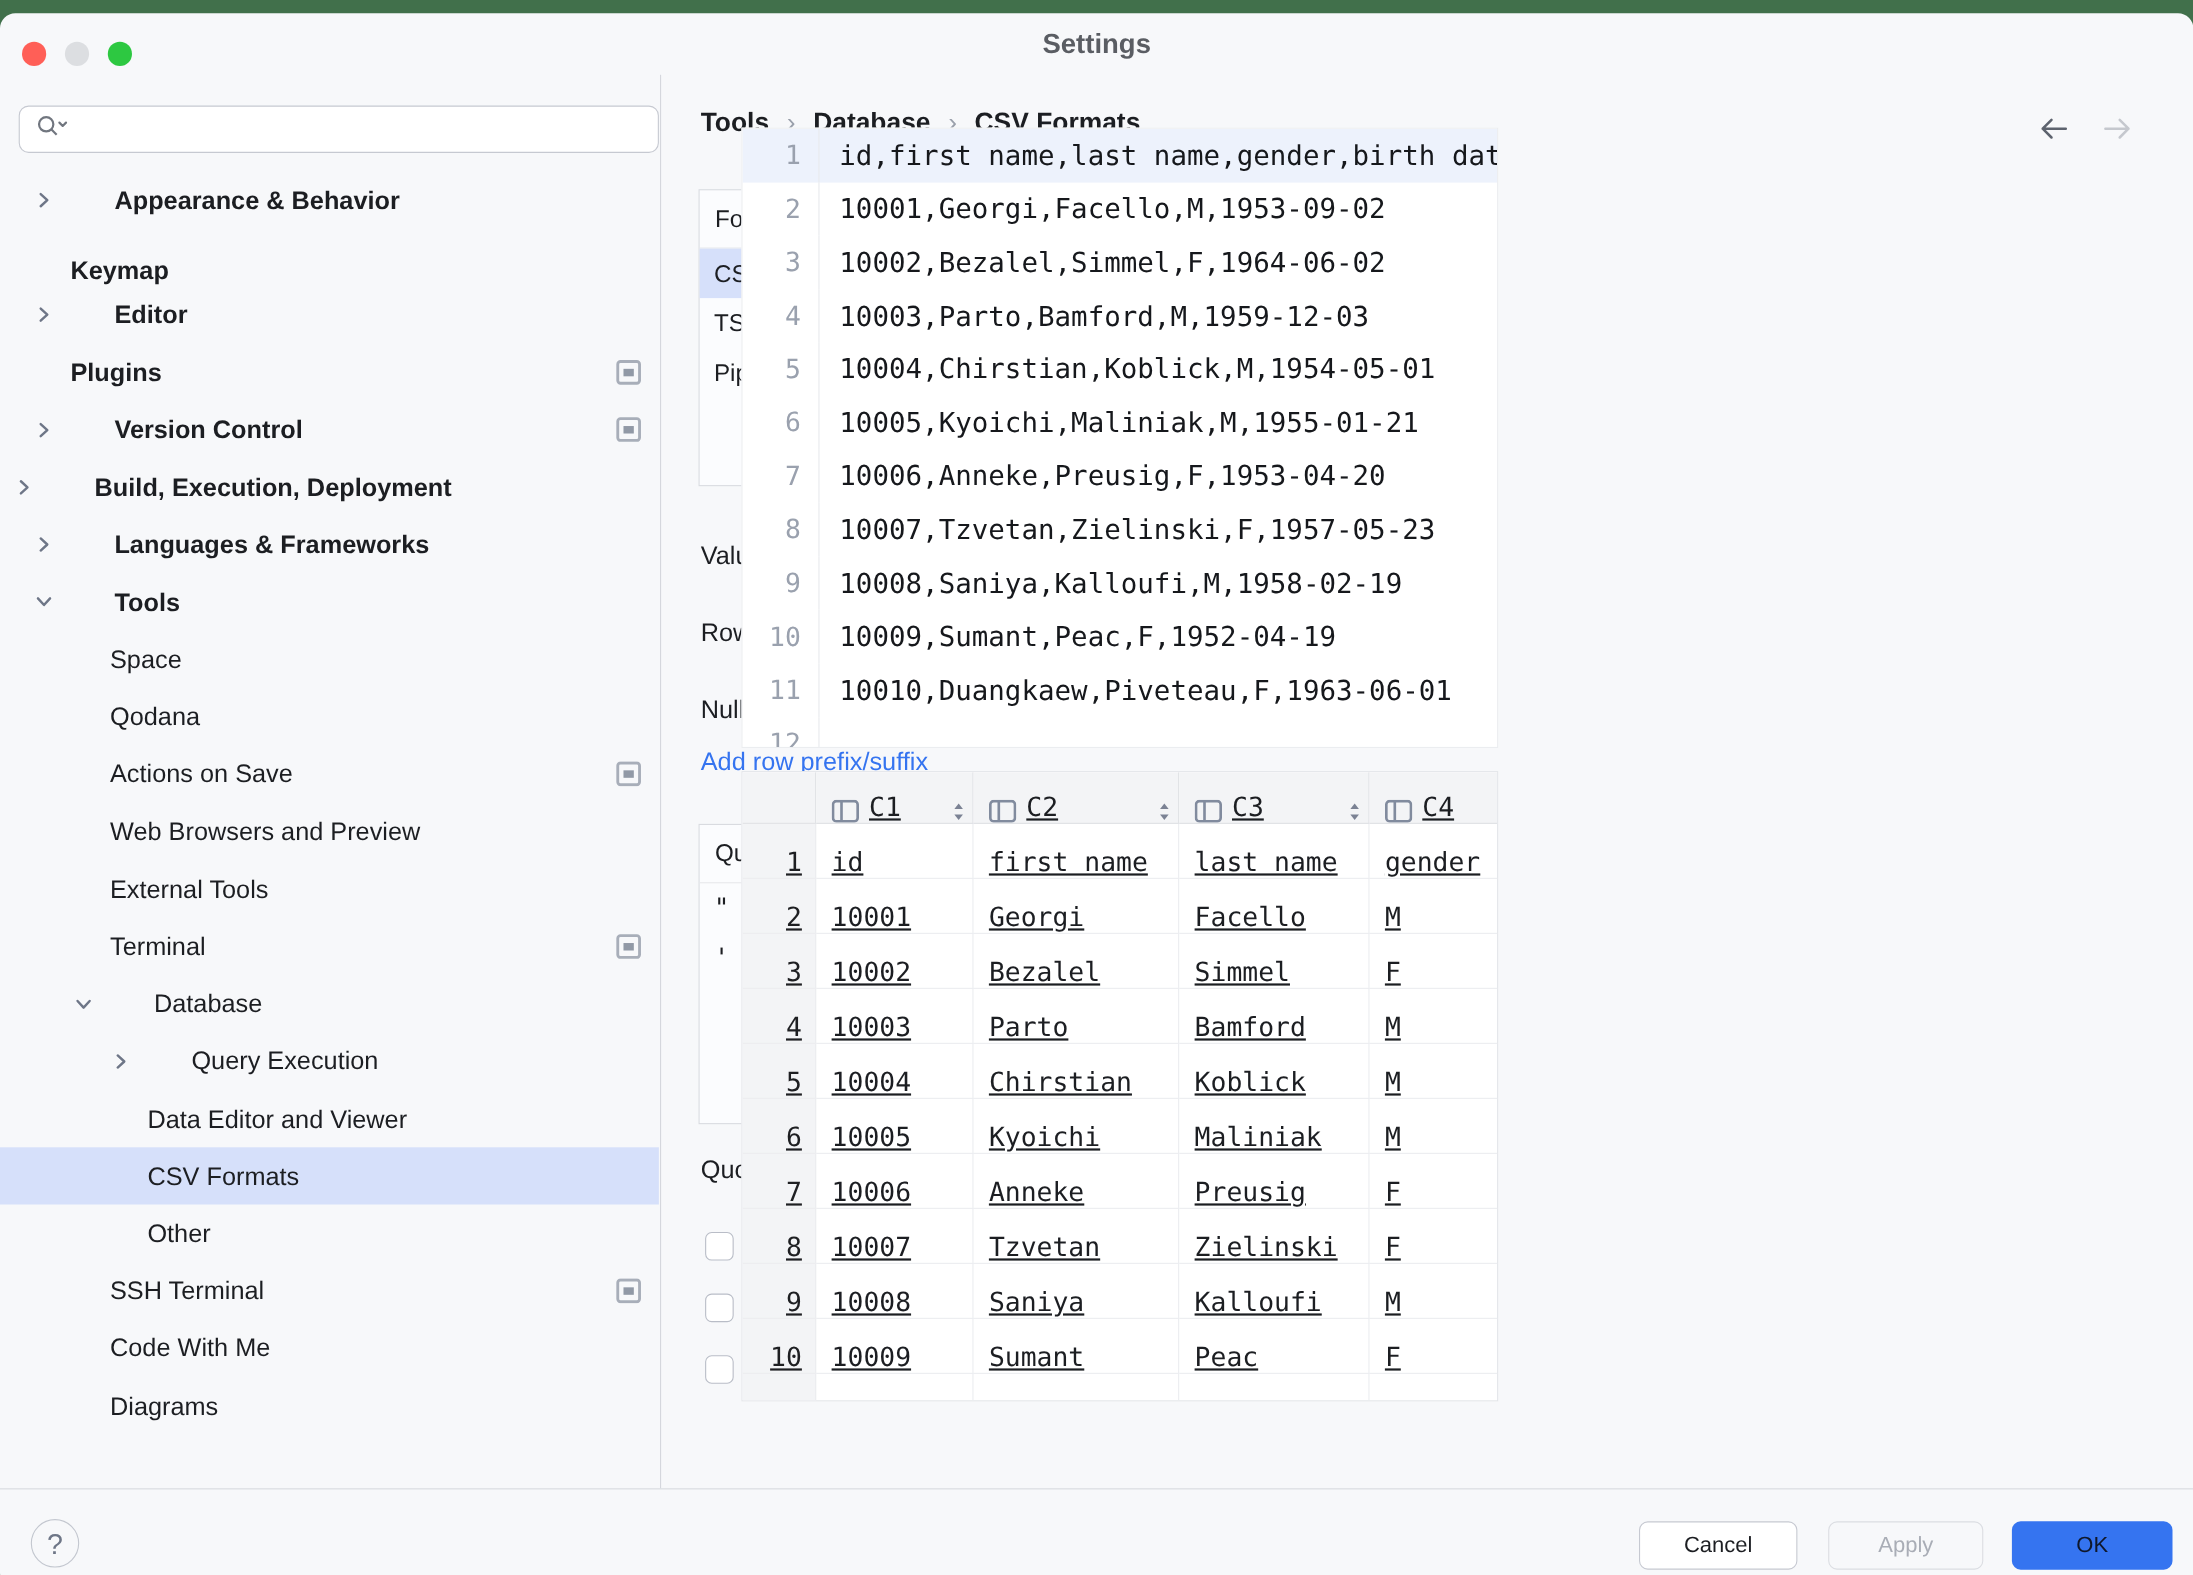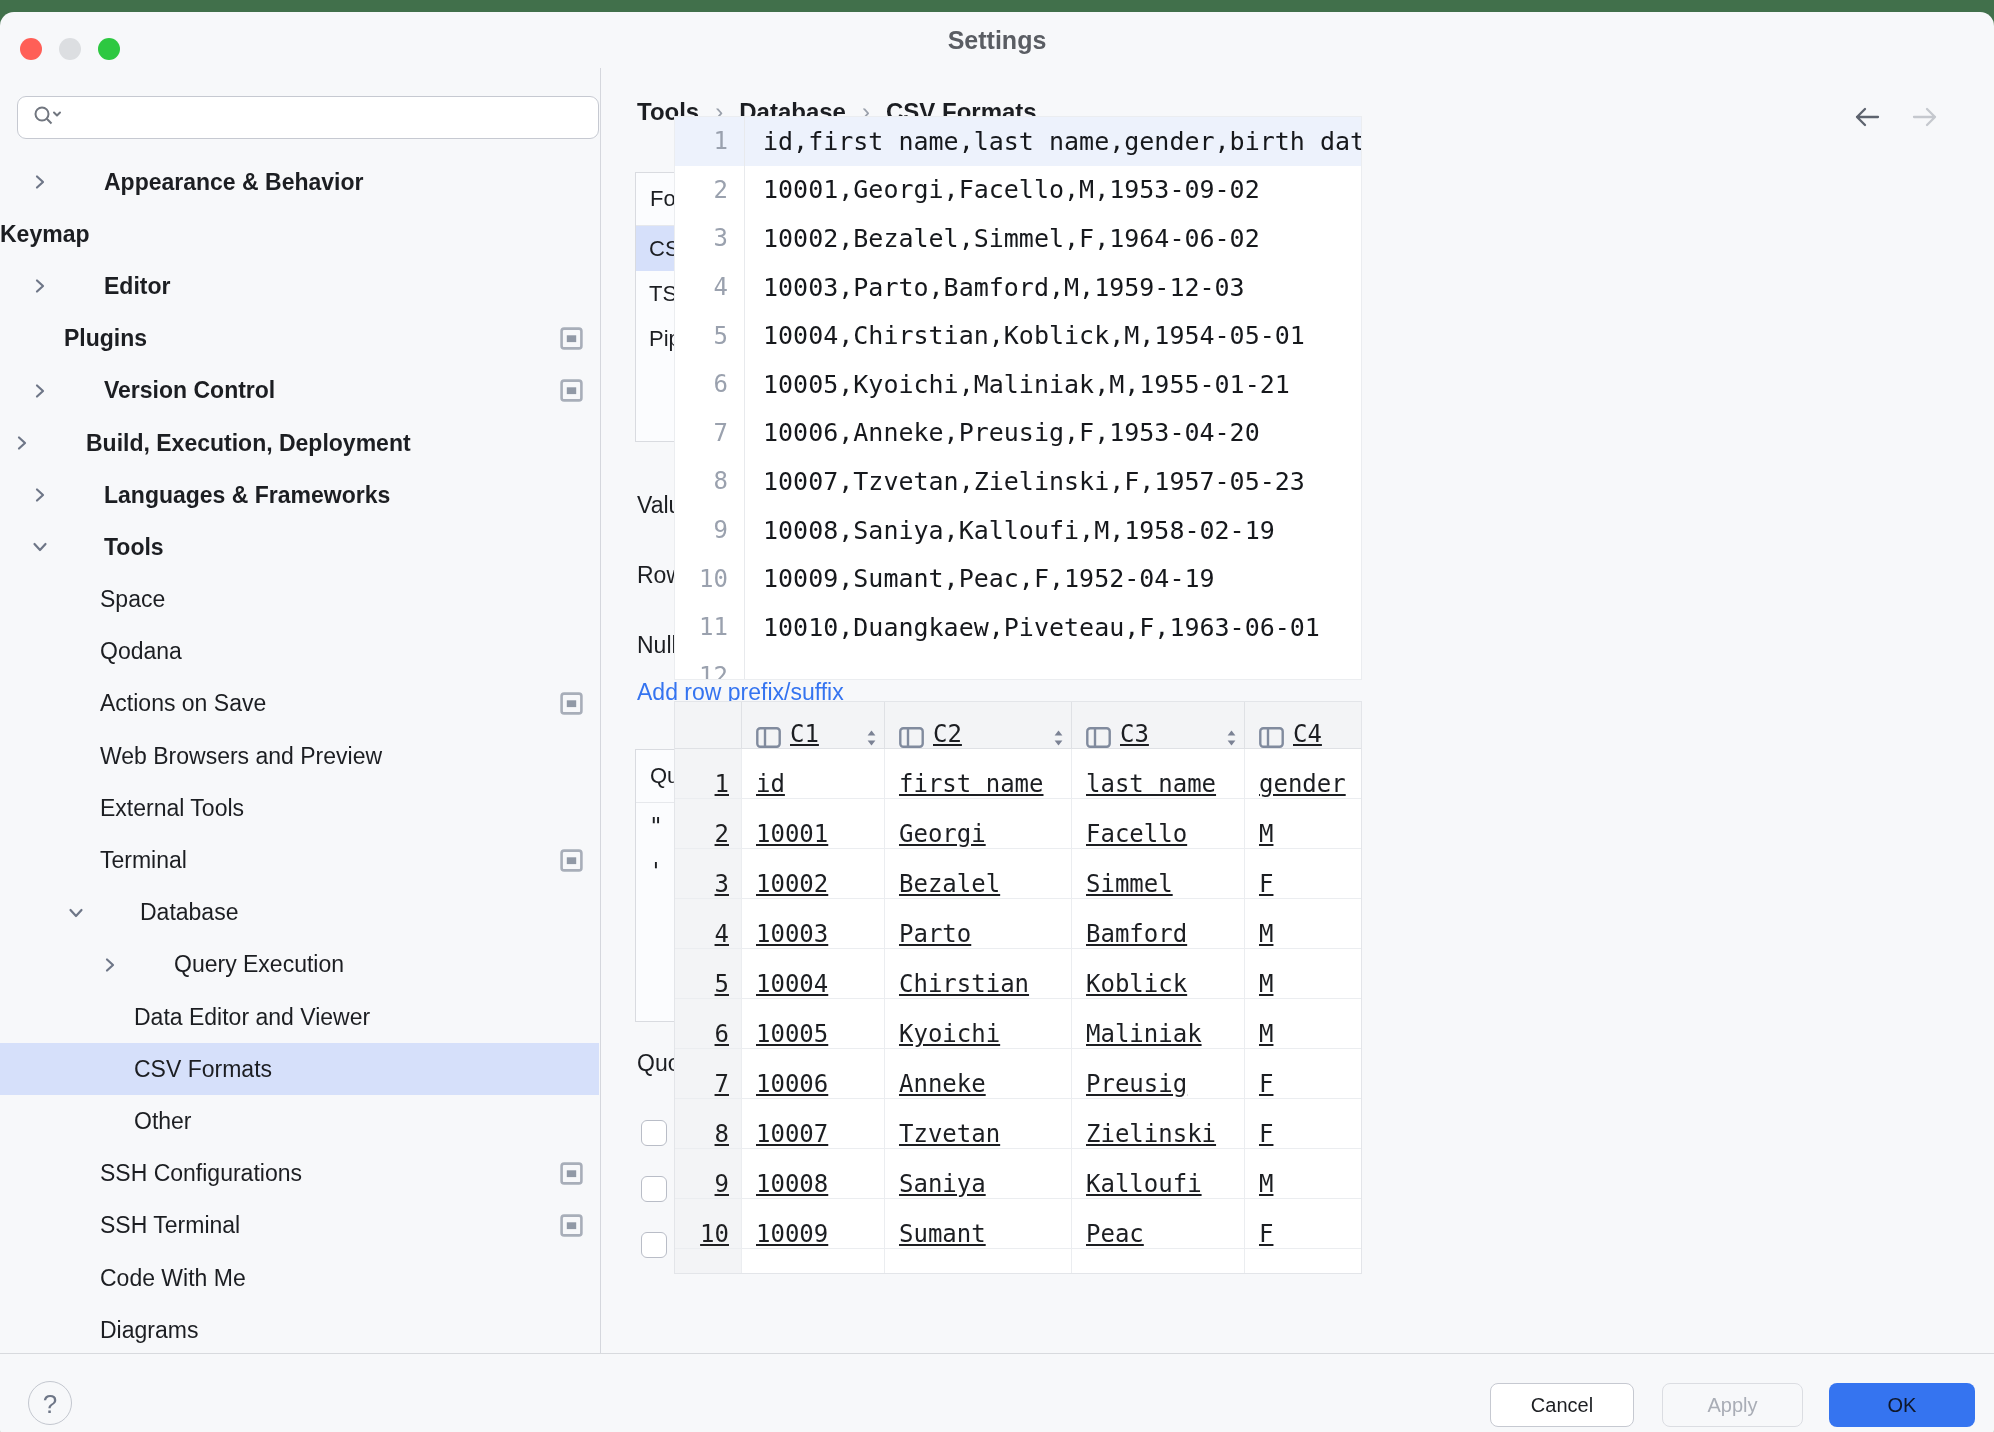--- a/index.html
+++ b/index.html
@@ -119,21 +119,21 @@
     </div>
     <div class="tree" id="tree">
         <div class="tree-row" style="padding-left: 30px;">
           <span class="chev">
             <svg width="20" height="20" viewBox="0 0 20 20">
               <path d="M7 4.5l6 5.5-6 5.5" fill="none" stroke="#6e7687" stroke-width="2.2" stroke-linecap="round" stroke-linejoin="round"></path>
             </svg>
           </span>
           <span class="lbl b">Appearance &amp; Behavior</span>
         </div>
-        <div class="tree-row" style="">
+        <div class="tree-row" style="padding-left: 64px; align-items: flex-end;">
           <span class="lbl b">Keymap</span>
         </div>
         <div class="tree-row" style="padding-left: 30px;">
           <span class="chev">
             <svg width="20" height="20" viewBox="0 0 20 20">
               <path d="M7 4.5l6 5.5-6 5.5" fill="none" stroke="#6e7687" stroke-width="2.2" stroke-linecap="round" stroke-linejoin="round"></path>
             </svg>
           </span>
           <span class="lbl b">Editor</span>
         </div>
@@ -231,29 +231,20 @@
           <span class="lbl">Query Execution</span>
         </div>
         <div class="tree-row" style="padding-left: 134px;">
           <span class="lbl">Data Editor and Viewer</span>
         </div>
         <div class="tree-row selected" style="padding-left: 134px;">
           <span class="lbl">CSV Formats</span>
         </div>
         <div class="tree-row" style="padding-left: 134px;">
           <span class="lbl">Other</span>
-        </div>
-        <div class="tree-row" style="padding-left: 100px;">
-          <span class="lbl">SSH Configurations</span>
-          <span class="badge">
-            <svg width="23" height="23" viewBox="0 0 23 23">
-              <rect x="1.6" y="1.6" width="19.8" height="19.8" rx="2.5" fill="none" stroke="#a8aeb9" stroke-width="2.6"></rect>
-              <rect x="6.8" y="8.3" width="9.4" height="6.8" fill="#9199a6"></rect>
-            </svg>
-          </span>
         </div>
         <div class="tree-row" style="padding-left: 100px;">
           <span class="lbl">SSH Terminal</span>
           <span class="badge">
             <svg width="23" height="23" viewBox="0 0 23 23">
               <rect x="1.6" y="1.6" width="19.8" height="19.8" rx="2.5" fill="none" stroke="#a8aeb9" stroke-width="2.6"></rect>
               <rect x="6.8" y="8.3" width="9.4" height="6.8" fill="#9199a6"></rect>
             </svg>
           </span>
         </div>

